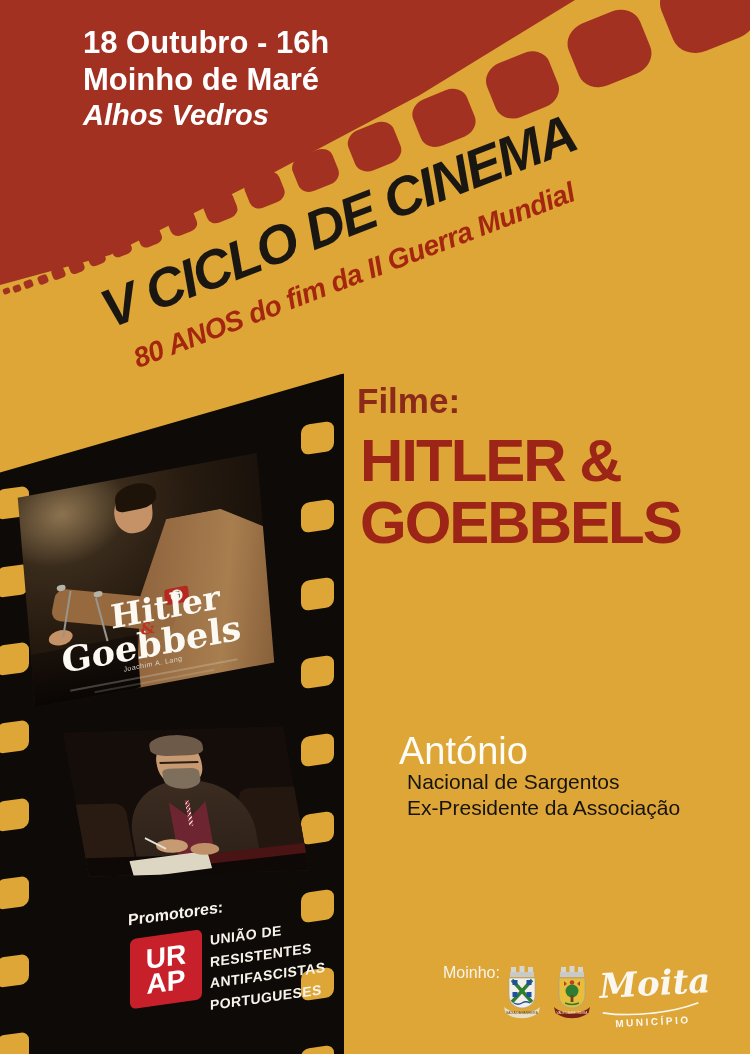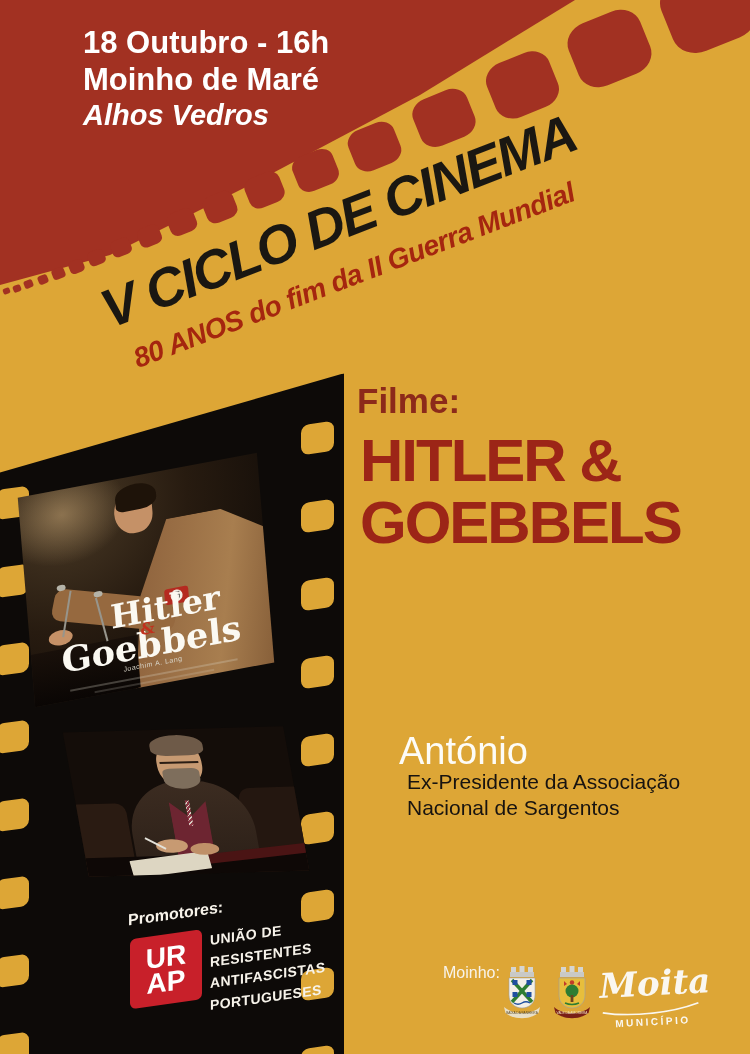--- a/index.html
+++ b/index.html
@@ -242,22 +242,22 @@
   <div class="film-label">Filme:</div>
   <div class="film-title">
     <div>HITLER &amp;</div>
     <div>GOEBBELS</div>
   </div>
 
   <div class="speaker">
     <div>António</div>
   </div>
   <div class="role">
+    <div>Nacional de Sargentos</div>
     <div>Ex-Presidente da Associação</div>
-    <div>Nacional de Sargentos</div>
   </div>
 
 
   <div class="support-label">Moinho:</div>
 
   <svg class="crest crest1" viewBox="0 0 40 56">
     <rect x="9" y="3" width="5" height="6" fill="#D5D5D2"></rect>
     <rect x="17.5" y="2" width="5" height="7" fill="#D5D5D2"></rect>
     <rect x="26" y="3" width="5" height="6" fill="#D5D5D2"></rect>
     <rect x="8" y="8" width="24" height="5" fill="#C9C9C6"></rect>

